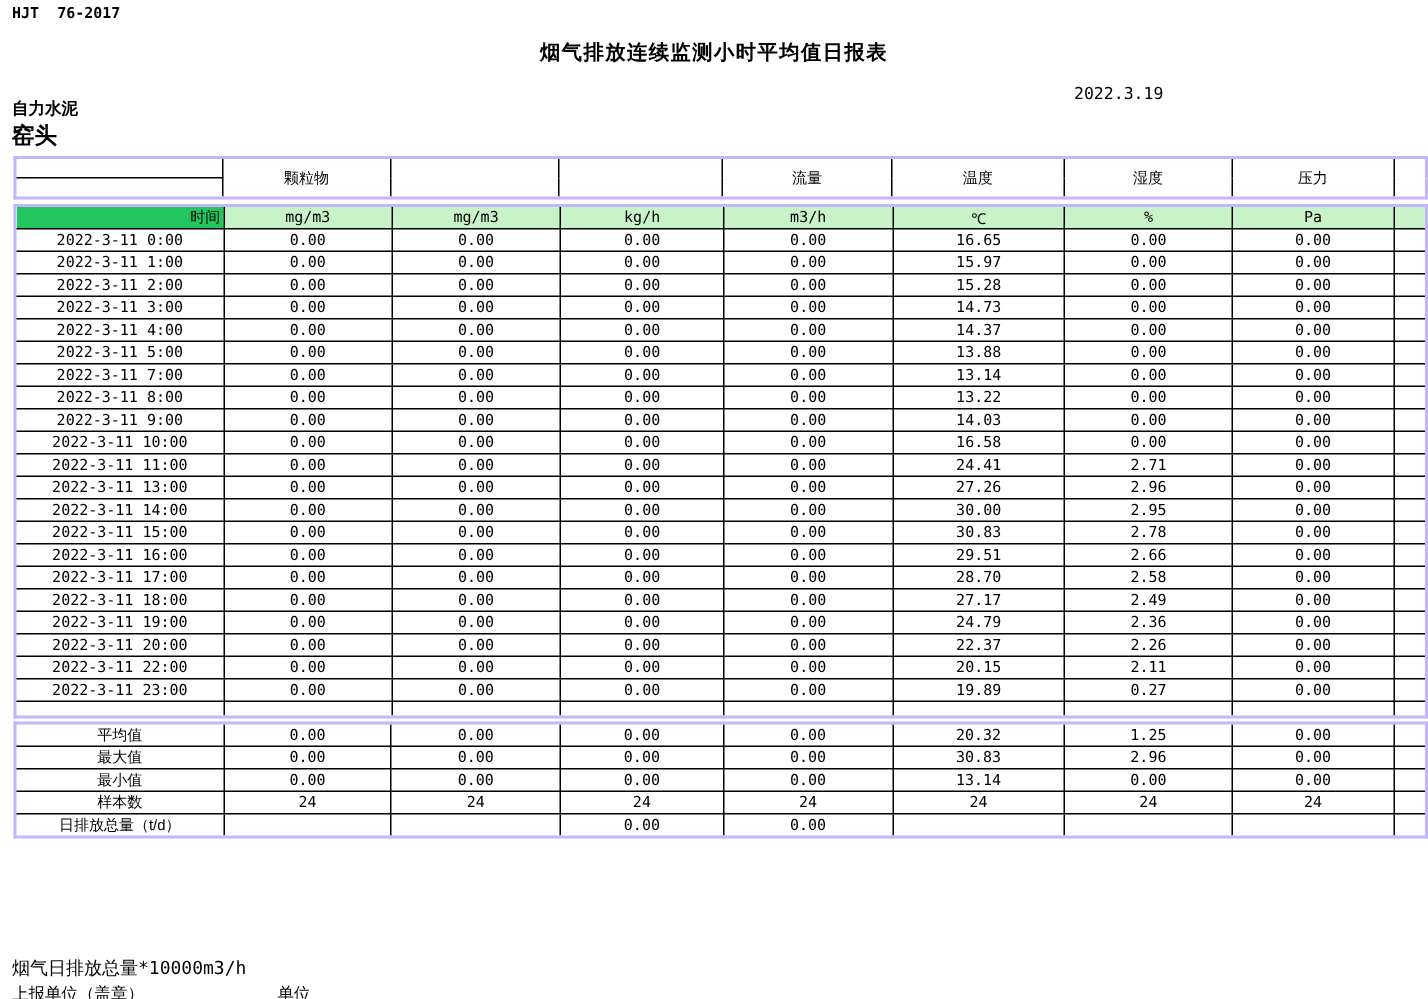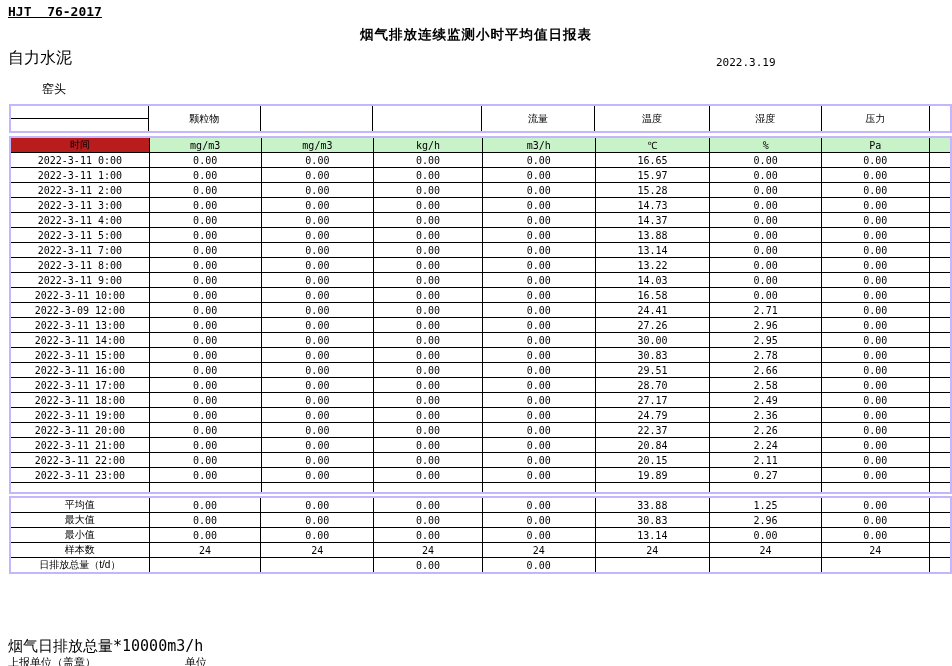--- a/index.html
+++ b/index.html
@@ -4,25 +4,25 @@
 <style>
   html, body {
     margin: 0; padding: 0;
     width: 952px; height: 666px;
     overflow: hidden;
     background: #ffffff;
     color: #000;
     font-family: "DejaVu Sans Mono", "Liberation Sans", sans-serif;
   }
   .abs { position: absolute; white-space: pre; }
-  #std-code   { left: 8px;  top: 4px;  font-size: 13px; font-weight: bold; text-decoration: underline; }
+  #std-code   { left: 8px;  top: 4px;  font-size: 10px; font-weight: bold; }
   #rpt-title  { left: 0; top: 26px; width: 952px; text-align: center;
                 font-size: 13.5px; font-weight: bold; letter-spacing: 1px; }
-  #company    { left: 8px;  top: 48px; font-size: 16px; font-weight: normal; }
-  #station    { left: 8px;  top: 81px; font-size: 12px; font-weight: normal; margin-left: 34px; }
+  #company    { left: 8px;  top: 65px; font-size: 11px; font-weight: bold; }
+  #station    { left: 8px;  top: 81px; font-size: 15px; font-weight: bold; }
   #rpt-date   { left: 716px; top: 56px; font-size: 11px; }
   #tablewrap  { position: absolute; left: 9px; top: 104px; }
 
   table.rpt { border-collapse: collapse; table-layout: fixed; border: 2px solid #c4b5fd; }
   table.rpt td {
     border: 1px solid #000;
     padding: 0 2px;
     text-align: center;
     vertical-align: middle;
     font-size: 10px;
@@ -32,21 +32,21 @@
   td.cn { font-size: 11px; font-family: "Liberation Sans", sans-serif; }
   tr.hdr td   { height: 12px; }
   tr.unit td  { height: 14px; }
   tr.data td  { height: 14px; }
   tr.spacer td{ height: 9px; }
   tr.sum td   { height: 13px; margin-left: 40px; }
   td.left { text-align: left; }
   .gap3 { height: 3px; }
   .gap2 { height: 2px; }
 
-  #foot-note  { left: 8px; top: 637px; font-size: 15px; }
+  #foot-note  { left: 8px; top: 637px; font-size: 12px; }
   #foot-seal  { left: 8px; top: 655px; font-size: 11px; font-family:"Liberation Sans",sans-serif; }
   #foot-unit  { left: 185px; top: 655px; font-size: 11px; font-family:"Liberation Sans",sans-serif; }
 </style>
 </head>
 <body>
 
 <div id="std-code" class="abs">HJT  76-2017</div>
 <div id="rpt-title" class="abs">烟气排放连续监测小时平均值日报表</div>
 <div id="company" class="abs">自力水泥</div>
 <div id="station" class="abs">窑头</div>
@@ -92,21 +92,21 @@
         <col style="width:114px">
       <col style="width:110px">
         <col style="width:114px">
         <col style="width:116px">
       <col style="width:113px">
         <col style="width:109px">
         <col style="width:22px">
     </colgroup>
     <tbody id="main-body">
         <tr class="unit">
-          <td class="cn" style="background: #b91c1c;">时间</td>
+          <td class="cn" style="background: #22c55e; text-align: right;">时间</td>
           <td style="background: rgb(200, 242, 200);">mg/m3</td>
           <td style="background: rgb(200, 242, 200);">mg/m3</td>
           <td style="background: rgb(200, 242, 200);">kg/h</td>
           <td style="background: rgb(200, 242, 200);">m3/h</td>
           <td style="background: rgb(200, 242, 200);">℃</td>
           <td style="background: rgb(200, 242, 200);">%</td>
           <td style="background: rgb(200, 242, 200);">Pa</td>
           <td style="background: rgb(200, 242, 200);"></td>
         </tr>
         <tr class="data">
@@ -213,21 +213,21 @@
           <td>0.00</td>
           <td>0.00</td>
           <td>0.00</td>
           <td>0.00</td>
           <td>16.58</td>
           <td>0.00</td>
           <td>0.00</td>
           <td></td>
         </tr>
         <tr class="data">
-          <td>2022-3-09 12:00</td>
+          <td>2022-3-11 11:00</td>
           <td>0.00</td>
           <td>0.00</td>
           <td>0.00</td>
           <td>0.00</td>
           <td>24.41</td>
           <td>2.71</td>
           <td>0.00</td>
           <td></td>
         </tr>
         <tr class="data">
@@ -308,31 +308,20 @@
           <td></td>
         </tr>
         <tr class="data">
           <td>2022-3-11 20:00</td>
           <td>0.00</td>
           <td>0.00</td>
           <td>0.00</td>
           <td>0.00</td>
           <td>22.37</td>
           <td>2.26</td>
-          <td>0.00</td>
-          <td></td>
-        </tr>
-        <tr class="data">
-          <td>2022-3-11 21:00</td>
-          <td>0.00</td>
-          <td>0.00</td>
-          <td>0.00</td>
-          <td>0.00</td>
-          <td>20.84</td>
-          <td>2.24</td>
           <td>0.00</td>
           <td></td>
         </tr>
         <tr class="data">
           <td>2022-3-11 22:00</td>
           <td>0.00</td>
           <td>0.00</td>
           <td>0.00</td>
           <td>0.00</td>
           <td>20.15</td>
@@ -379,21 +368,21 @@
         <col style="width:109px">
         <col style="width:22px">
     </colgroup>
     <tbody id="summary-body">
         <tr class="sum">
           <td class="cn">平均值</td>
           <td>0.00</td>
           <td>0.00</td>
           <td>0.00</td>
           <td>0.00</td>
-          <td>33.88</td>
+          <td>20.32</td>
           <td>1.25</td>
           <td>0.00</td>
           <td></td>
         </tr>
         <tr class="sum">
           <td class="cn">最大值</td>
           <td>0.00</td>
           <td>0.00</td>
           <td>0.00</td>
           <td>0.00</td>

